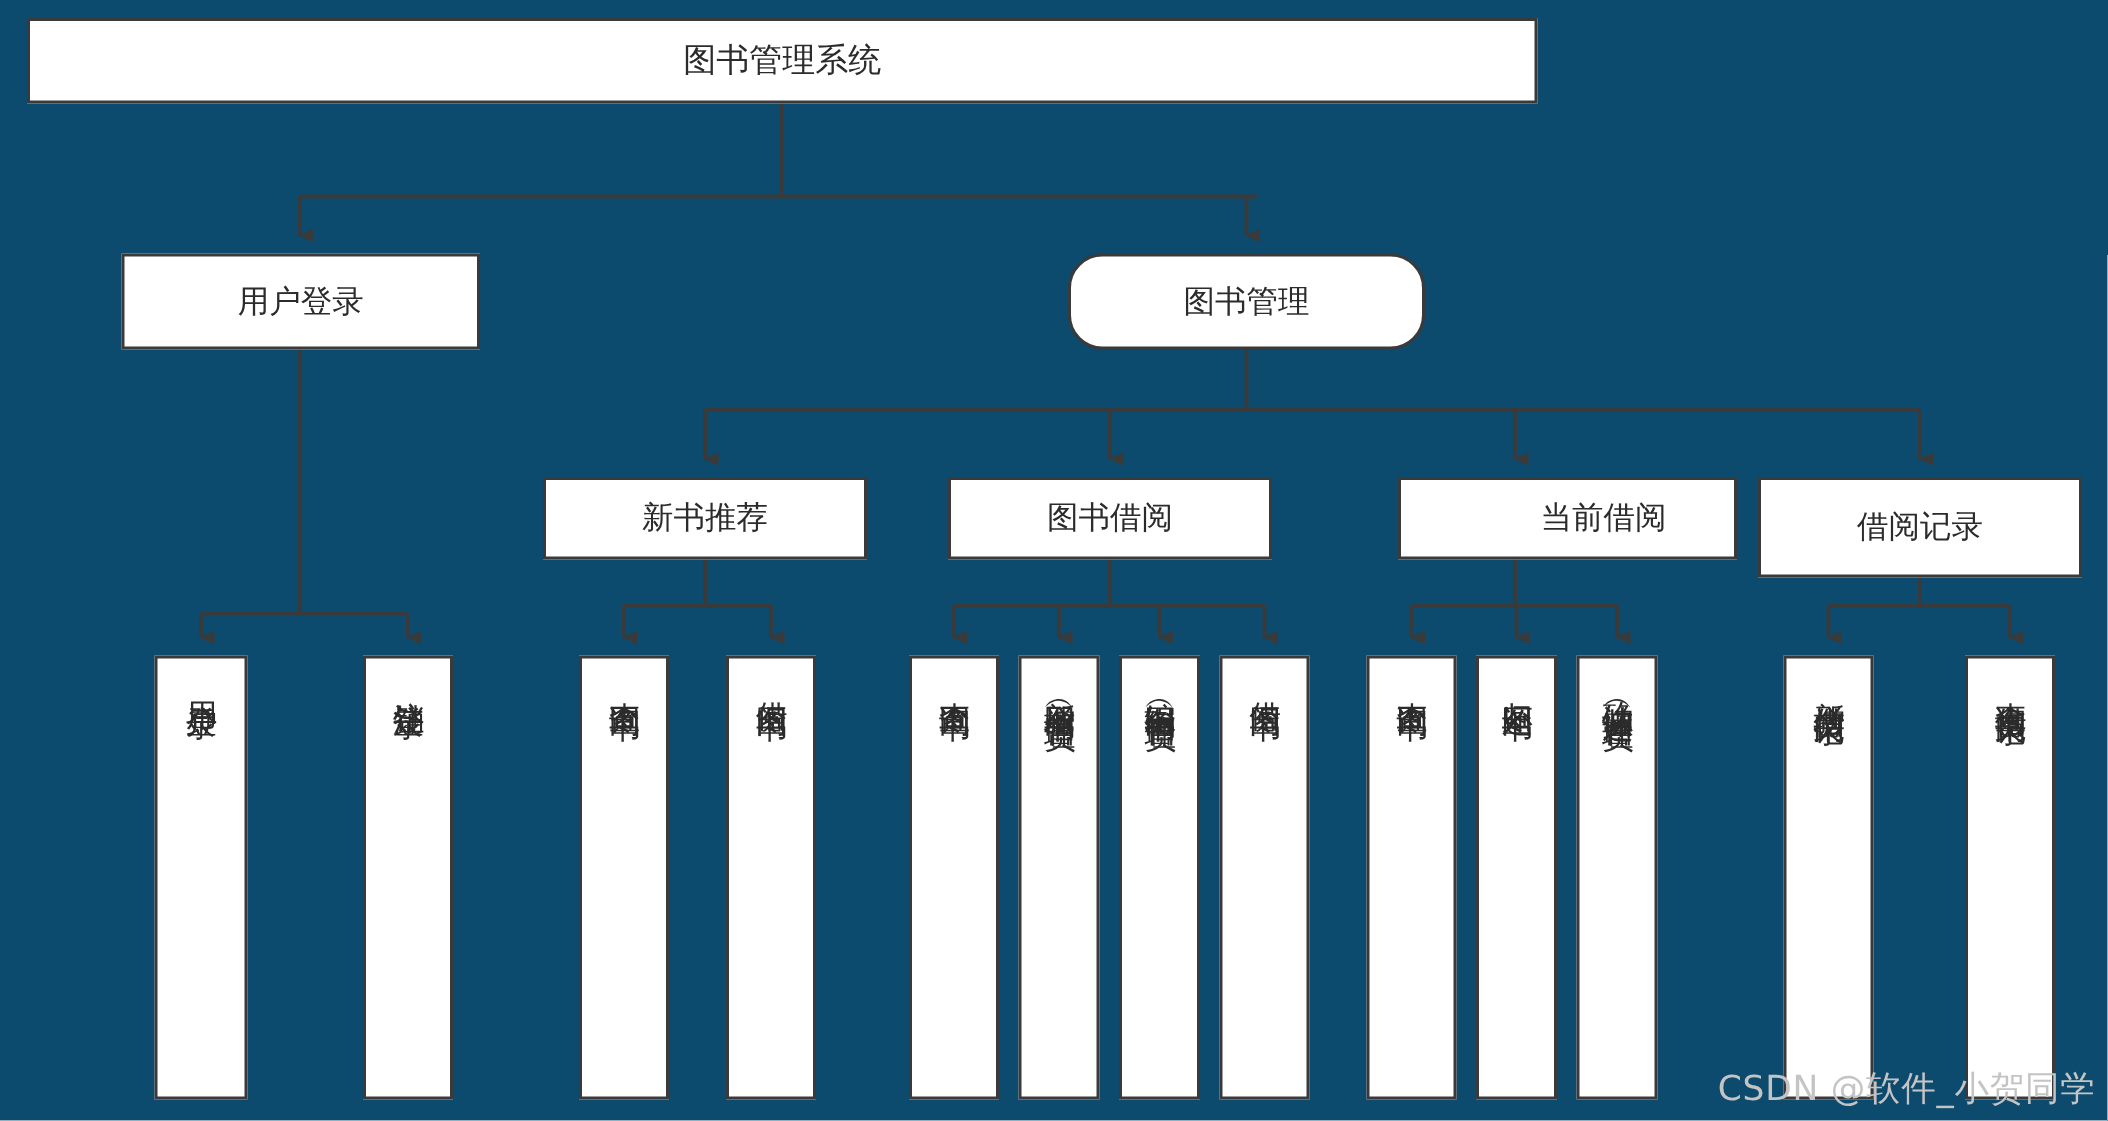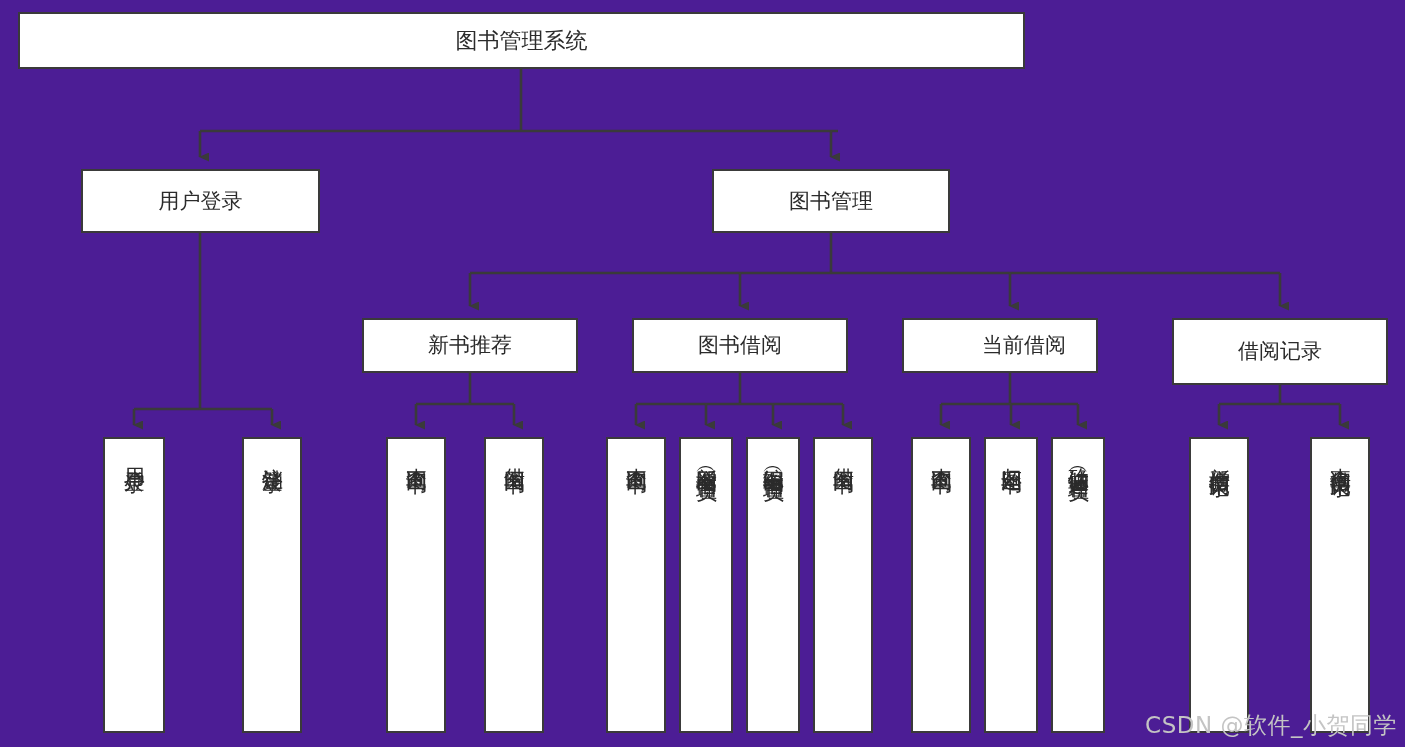--- a/index.html
+++ b/index.html
@@ -8,21 +8,21 @@
     padding: 0;
     background: #ffffff;
   }
   body {
     font-family: "DejaVu Sans", "Liberation Sans", sans-serif;
   }
   #diagram-root {
     position: relative;
     width: 1405px;
     height: 747px;
-    background: #4c1d95;
+    background: #0c4a6e;
     overflow: hidden;
   }
   #edge-layer {
     position: absolute;
     left: 0;
     top: 0;
     width: 1405px;
     height: 747px;
     pointer-events: none;
   }
@@ -126,31 +126,31 @@
     </g>
   </svg>
 
   <div class="node horizontal root" style="left:18px; top:12px; width:1007px; height:57px;">
     <span class="node-label">图书管理系统</span>
   </div>
 
   <div class="node horizontal" style="left:81px; top:169px; width:239px; height:64px;">
     <span class="node-label">用户登录</span>
   </div>
-  <div class="node horizontal" style="left:712px; top:169px; width:238px; height:64px;">
+  <div class="node horizontal" style="left:712px; top:169px; width:238px; height:64px;border-radius:23px;">
     <span class="node-label">图书管理</span>
   </div>
 
   <div class="node horizontal" style="left:362px; top:318px; width:216px; height:55px;">
     <span class="node-label">新书推荐</span>
   </div>
   <div class="node horizontal" style="left:632px; top:318px; width:216px; height:55px;">
     <span class="node-label">图书借阅</span>
   </div>
-  <div class="node horizontal" style="left:902px; top:318px; width:196px; height:55px;padding-left:48px;">
+  <div class="node horizontal" style="left:932px; top:318px; width:226px; height:55px;padding-left:48px;">
     <span class="node-label">当前借阅</span>
   </div>
   <div class="node horizontal" style="left:1172px; top:318px; width:216px; height:67px;">
     <span class="node-label">借阅记录</span>
   </div>
 
   <div class="node vertical" style="left:103px; top:437px; width:62px; height:296px;">
     <span class="node-label">用户登录</span>
   </div>
   <div class="node vertical" style="left:242px; top:437px; width:60px; height:296px;">

